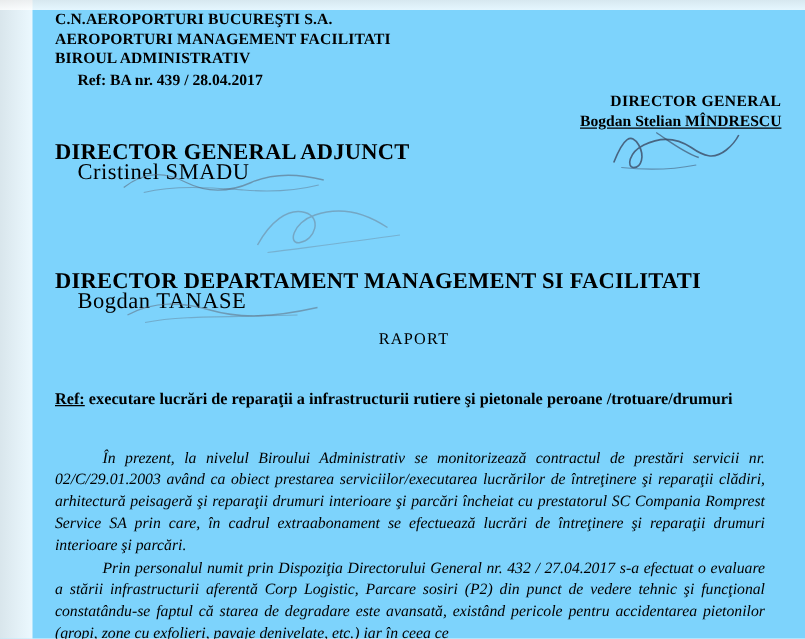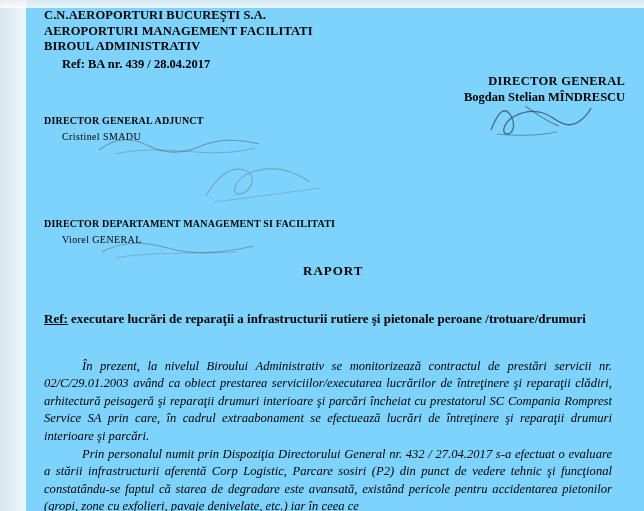--- a/index.html
+++ b/index.html
@@ -61,43 +61,44 @@
     line-height: 16px;
     margin-left: 44px;
   }
   .dg-title {
     font-weight: bold;
     letter-spacing: .3px;
   }
   .dg-name {
     font-weight: bold;
     margin-left: 0px;
+    text-decoration: underline;
   }
   .sig-block {
     position: absolute;
-    font-size: 10px;
+    font-size: 18px;
     line-height: 16px;
   }
   .sig-title {
     font-weight: bold;
     letter-spacing: .2px;
   }
   .sig-name {
     font-weight: normal;
     margin-left: 18px;
     letter-spacing: .4px;
   }
   .b1 { left: 44px; top: 113px; }
   .b2 { left: 44px; top: 166px; }
   .b3 { left: 44px; top: 216px; }
   .raport {
     position: absolute;
     left: 303px;
     top: 263px;
-    font-weight: bold;
+    font-weight: normal;
     font-size: 13px;
     letter-spacing: 1px;
   }
   .ref-subject {
     position: absolute;
     left: 44px;
     top: 308px;
     width: 566px;
     font-weight: bold;
     font-size: 13px;
@@ -149,21 +150,21 @@
   </div>
 
   <div class="sig-block b1">
     <div class="sig-title">DIRECTOR GENERAL ADJUNCT</div>
     <div class="sig-name">Cristinel SMADU</div>
   </div>
 
 
   <div class="sig-block b3">
     <div class="sig-title">DIRECTOR DEPARTAMENT MANAGEMENT SI FACILITATI</div>
-    <div class="sig-name">Viorel  GENERAL</div>
+    <div class="sig-name">Bogdan  TANASE</div>
   </div>
 
   <div class="scrawl" style="left:485px; top:100px;">
     <svg width="110" height="42" viewBox="0 0 110 42">
       <path d="M6,30 C14,10 20,6 26,16 C31,25 28,34 22,34 C16,34 18,22 30,16 C44,9 56,10 68,18 C78,25 86,28 96,20 C101,16 104,12 106,8" fill="none" stroke="#3b4a63" stroke-width="1.3" opacity=".8"></path>
       <path d="M40,6 C52,14 62,22 74,26" fill="none" stroke="#3b4a63" stroke-width="1.1" opacity=".65"></path>
       <path d="M12,34 C30,36 52,36 72,32" fill="none" stroke="#3b4a63" stroke-width="1" opacity=".5"></path>
     </svg>
   </div>
 

